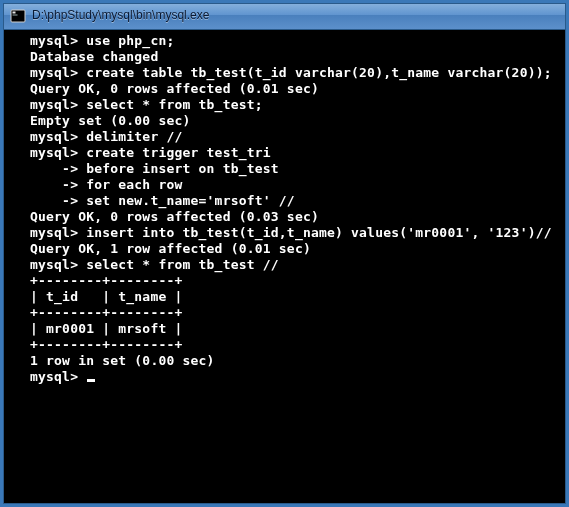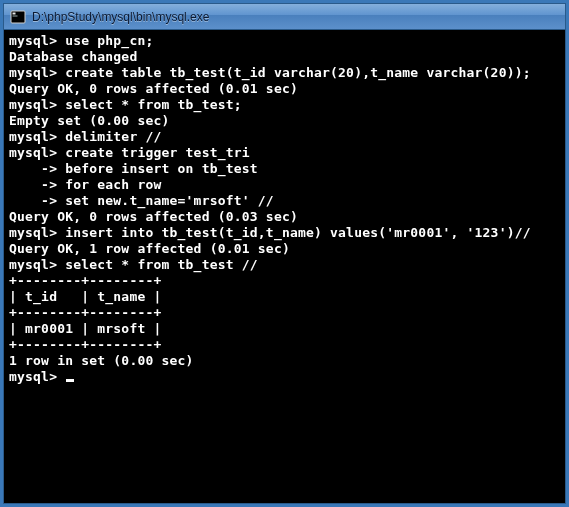--- a/index.html
+++ b/index.html
@@ -16,22 +16,21 @@
     height: 100%;
     display: flex;
     flex-direction: column;
     border: 1px solid #2a5a8a;
     box-shadow: inset 0 0 0 1px rgba(255,255,255,0.25);
   }
   .titlebar {
     height: 26px;
     background: linear-gradient(to bottom, #84afdc 0%, #5f94cf 45%, #4a80bd 46%, #5c90cb 100%);
     display: flex;
-    align-items: center;
-    padding: 11px 6px;
+    padding: 4px 6px;
     gap: 6px;
     border-bottom: 1px solid #2a5a8a;
   }
   .titlebar .app-icon {
     width: 16px;
     height: 16px;
     display: inline-block;
   }
   .titlebar .app-icon svg { width: 16px; height: 16px; display:block; }
   .titlebar .title {
@@ -46,21 +45,21 @@
     color: #fff;
     font-family: "Lucida Console", "Consolas", monospace;
     font-size: 13px;
     line-height: 16px;
     padding: 3px 5px;
     white-space: pre;
     overflow: hidden;
     font-weight: bold;
     letter-spacing: 0.2px;
   }
-  .terminal .line { display: block; }
+  .terminal .line { display: block; margin-left: 21px; }
   .cursor {
     display: inline-block;
     width: 8px;
     height: 3px;
     background: #fff;
     vertical-align: -1px;
     margin-left: 1px;
   }
 </style>
 </head>

